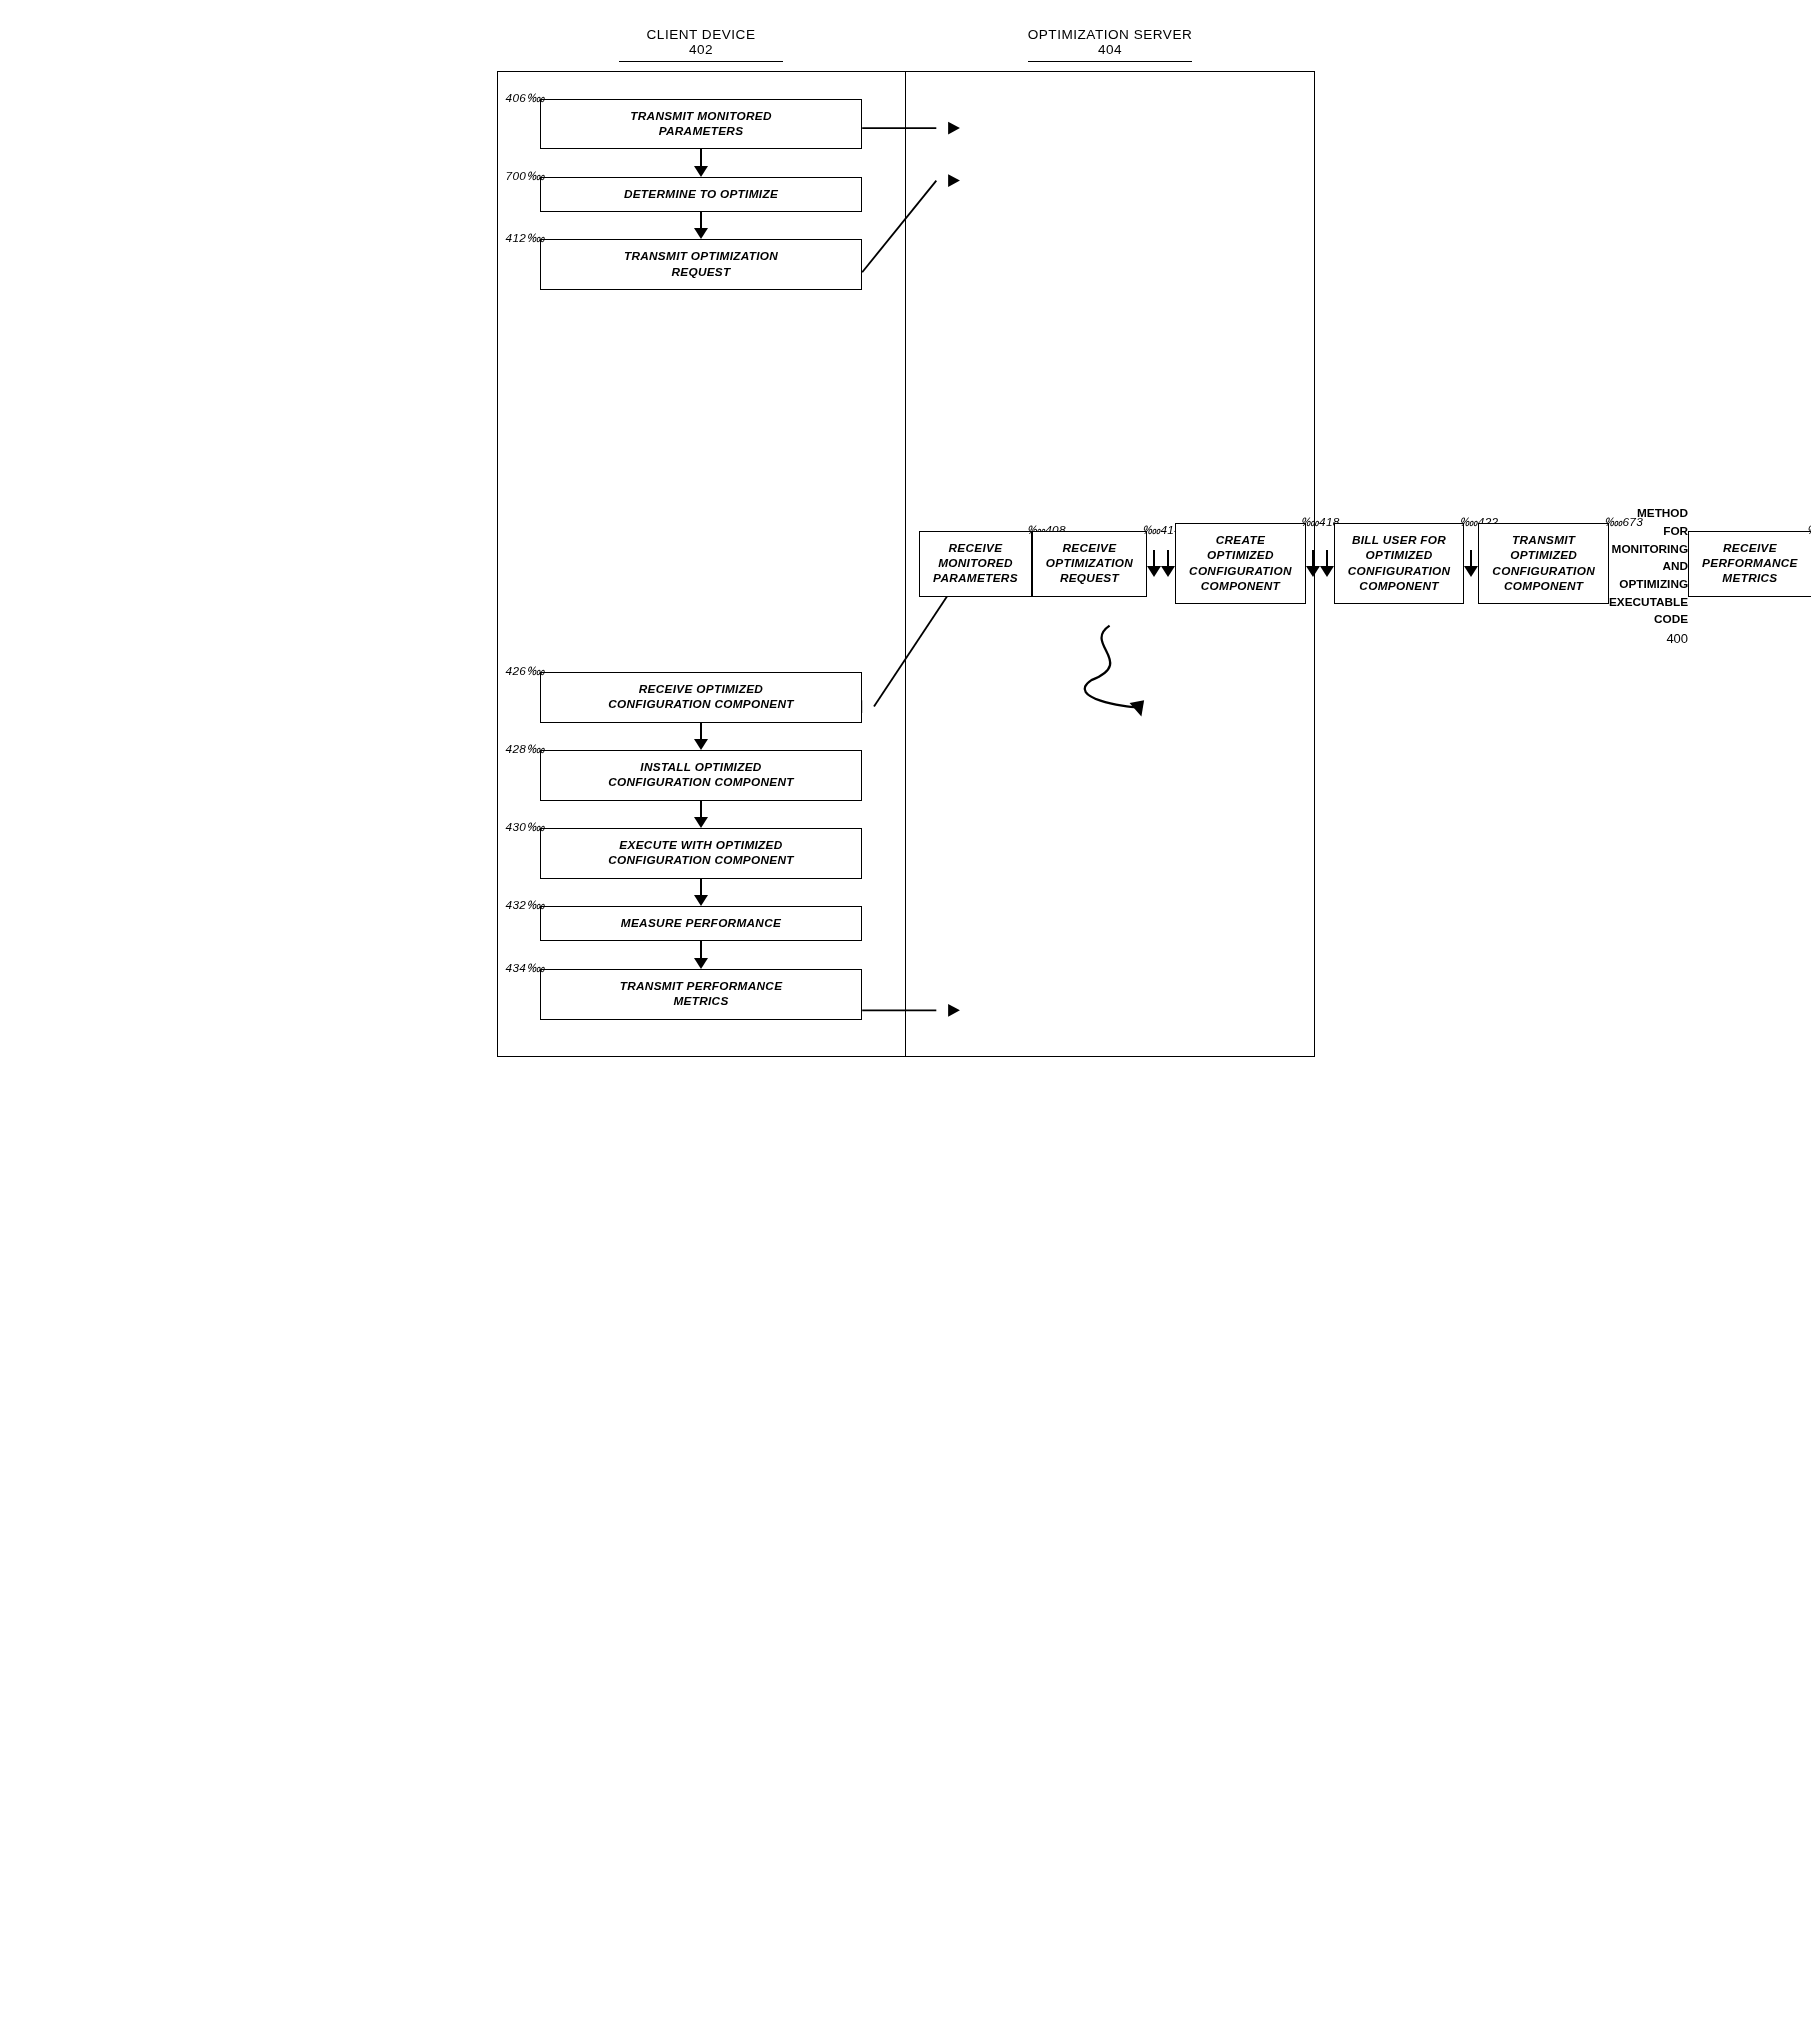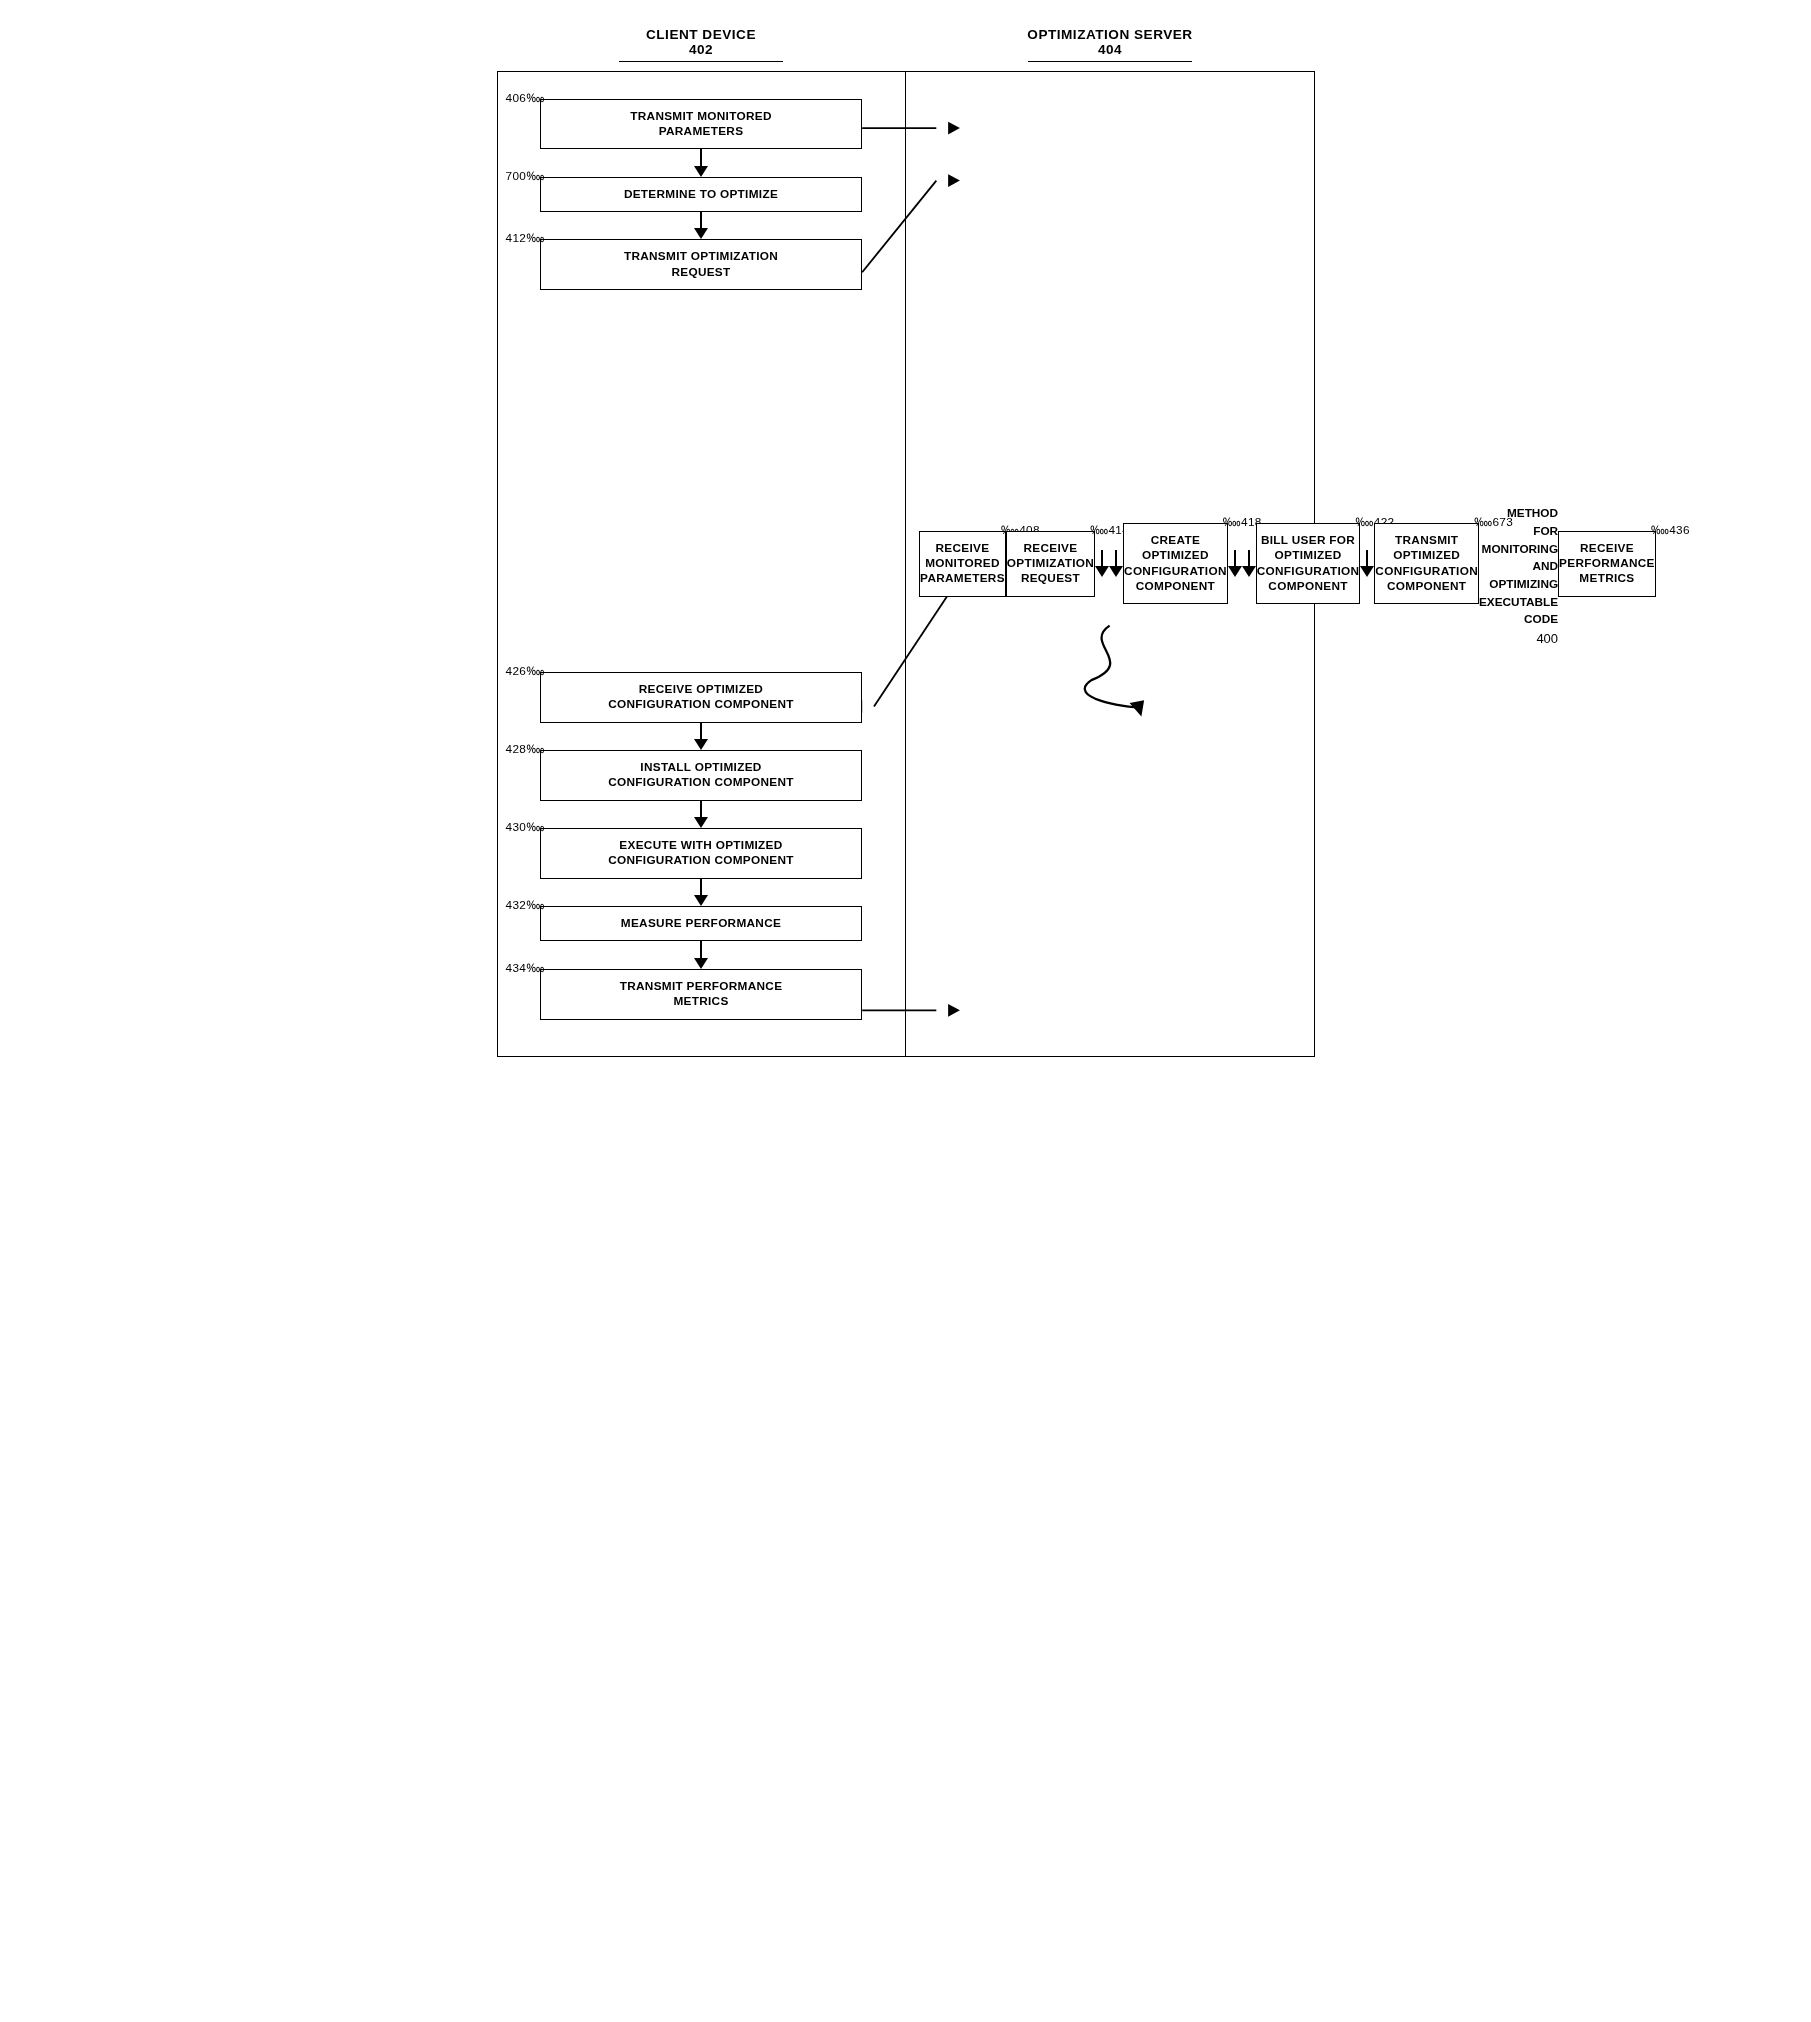--- a/index.html
+++ b/index.html
@@ -13,21 +13,21 @@
       padding: 27px 18px;
     }
     .columns-header {
       display: flex;
       justify-content: space-around;
       margin-bottom: 9px;
     }
     .column-title {
       text-align: center;
       font-size: 13.6px;
-      font-weight: bold;
+      font-weight: normal;
       letter-spacing: 0.5px;
     }
     .diagram-body {
       display: flex;
       border: 1.8px solid #000;
       position: relative;
     }
     .left-col {
       width: 50%;
       border-right: 1.8px solid #000;
@@ -41,28 +41,29 @@
       width: 50%;
       padding: 18px 13.6px 18px 13.6px;
       display: flex;
       flex-direction: row;
       align-items: center;
       position: relative;
     }
     .flow-box {
       border: 1.8px solid #000;
       text-align: center;
-      padding: 9px 0;
+      padding: 9px 13px;
       font-size: 11.8px;
       font-weight: bold;
       letter-spacing: 0.3px;
       line-height: 1.3;
       width: 85%;
       background: #fff;
       position: relative;
+      font-style: italic;
     }
     .box-label {
       position: absolute;
       left: -35px;
       top: -9px;
       font-size: 11.8px;
       font-weight: normal;
       white-space: nowrap;
     }
     .arrow-down {

